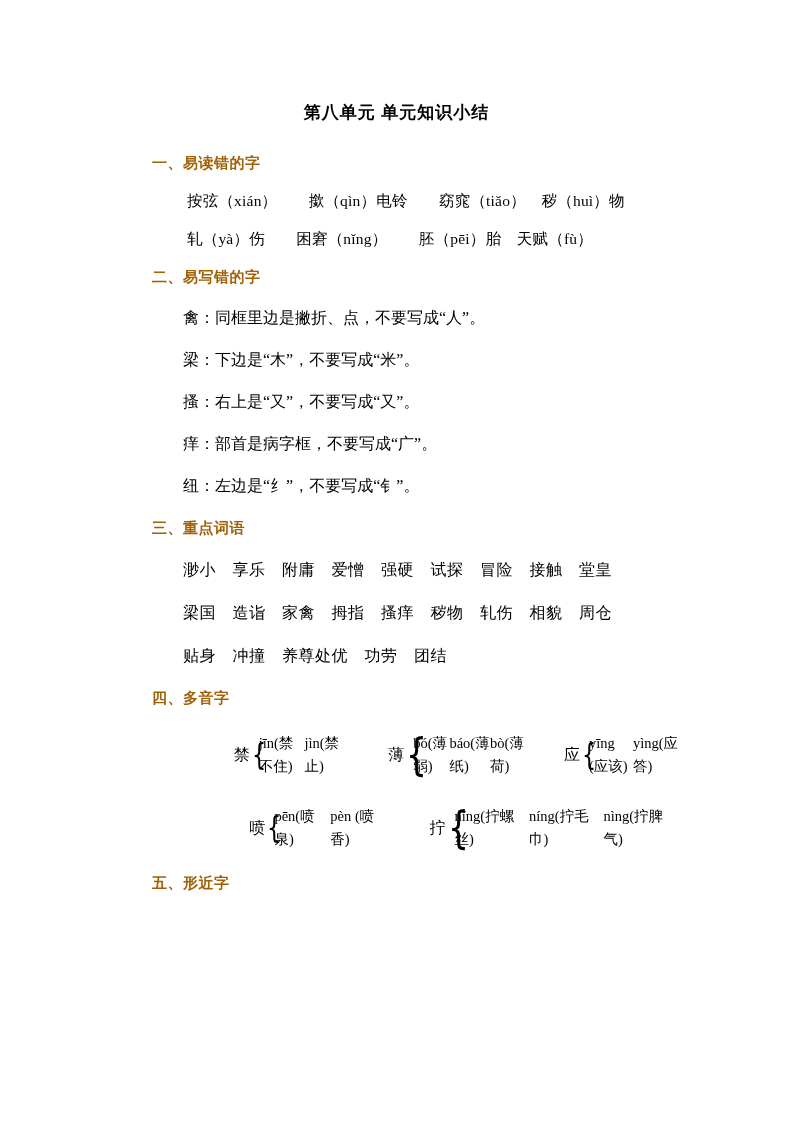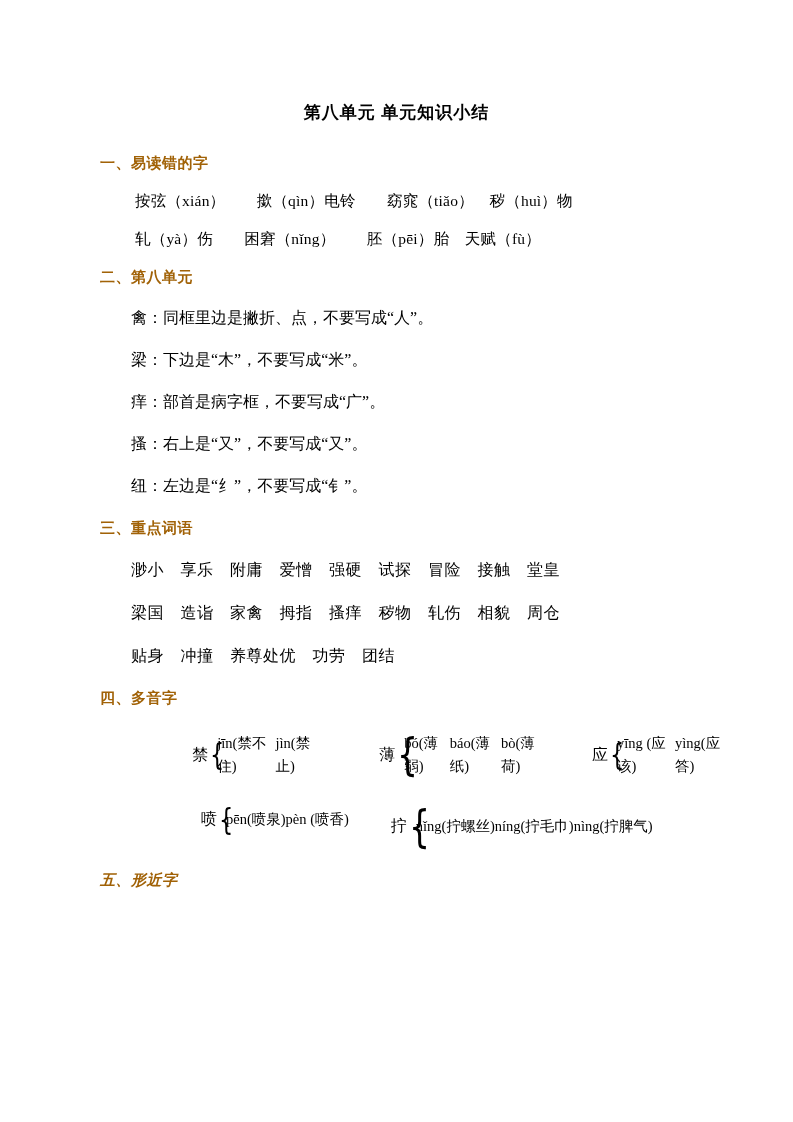--- a/index.html
+++ b/index.html
@@ -13,21 +13,21 @@
     font-family: "Liberation Serif", "DejaVu Serif", serif;
     color: #000000;
     position: relative;
     overflow: hidden;
   }
   .page {
     position: relative;
     width: 793px;
     height: 1122px;
     box-sizing: border-box;
-    padding: 0 63px;
+    padding: 0 115px;
   }
   .doc-title {
     text-align: center;
     font-family: "Liberation Sans", "DejaVu Sans", sans-serif;
     font-weight: bold;
     font-size: 17px;
     letter-spacing: 1px;
     margin: 0;
     padding-top: 101px;
   }
@@ -37,21 +37,21 @@
     font-weight: bold;
     font-size: 15px;
     letter-spacing: 0.5px;
     margin: 0;
     padding-left: 37px;
   }
   .s1 { padding-top: 30px; }
   .s2 { padding-top: 22px; }
   .s3 { padding-top: 22px; }
   .s4 { padding-top: 22px; }
-  .s5 { padding-top: 22px; font-style: italic; }
+  .s5 { padding-top: 22px; }
 
   .body-line {
     font-size: 15.5px;
     line-height: 1;
     padding-left: 72px;
     white-space: pre;
     letter-spacing: 0.2px;
   }
   .l-gap-a { padding-top: 20px; }
   .l-gap-b { padding-top: 22px; }
@@ -121,25 +121,25 @@
 <body>
 
 <div class="page">
 
   <h1 class="doc-title">第八单元 单元知识小结</h1>
 
   <div class="section-head s1">一、易读错的字</div>
   <div class="body-line l-gap-a">按弦（xián）　　撳（qìn）电铃　　窈窕（tiǎo）　秽（huì）物</div>
   <div class="body-line l-gap-b">轧（yà）伤　　困窘（nǐng）　　胚（pēi）胎　天赋（fù）</div>
 
-  <div class="section-head s2">二、第八单元</div>
+  <div class="section-head s2">二、易写错的字</div>
   <div class="list-line next">禽：同框里边是撇折、点，不要写成“人”。</div>
   <div class="list-line first">梁：下边是“木”，不要写成“米”。</div>
+  <div class="list-line next">搔：右上是“又”，不要写成“又”。</div>
   <div class="list-line next">痒：部首是病字框，不要写成“广”。</div>
-  <div class="list-line next">搔：右上是“又”，不要写成“又”。</div>
   <div class="list-line next">纽：左边是“纟”，不要写成“钅”。</div>
 
   <div class="section-head s3">三、重点词语</div>
   <div class="words-line next">渺小　享乐　附庸　爱憎　强硬　试探　冒险　接触　堂皇</div>
   <div class="words-line first">梁国　造诣　家禽　拇指　搔痒　秽物　轧伤　相貌　周仓</div>
   <div class="words-line next">贴身　冲撞　养尊处优　功劳　团结</div>
 
   <div class="section-head s4">四、多音字</div>
 
   <div class="poly-wrap">

